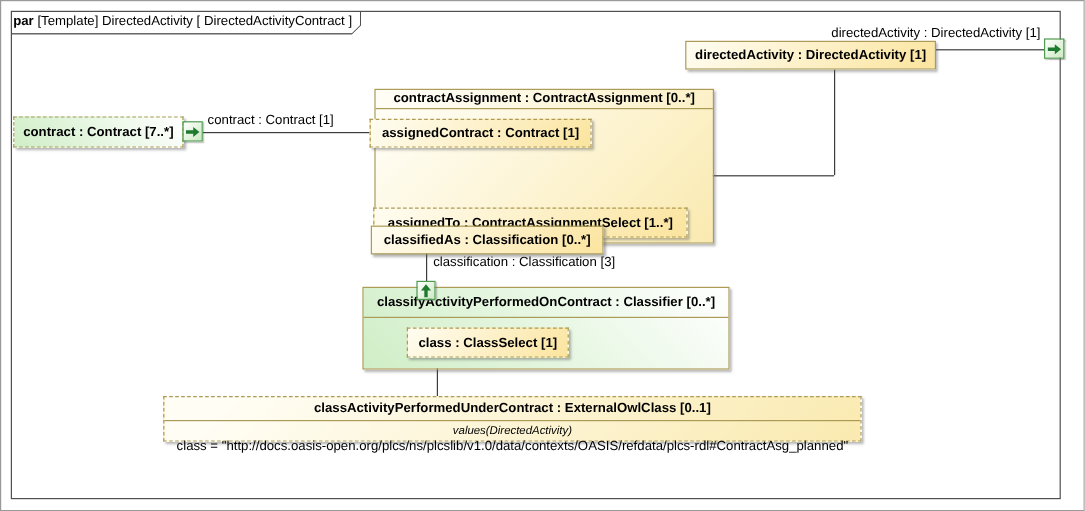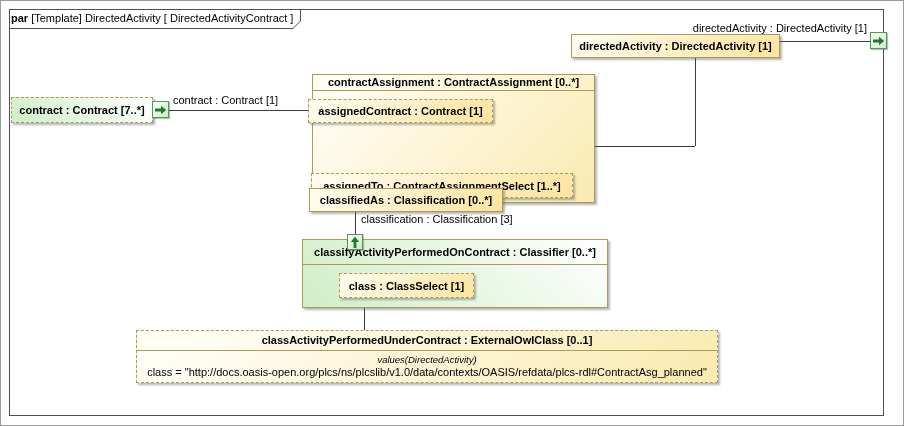--- a/index.html
+++ b/index.html
@@ -126,19 +126,19 @@
   </div>
   <div class="port" style="left:346px;top:233px;width:16px;height:16px;">
     <svg class="rot-up" width="12" height="10" viewBox="0 0 12 10">
       <polygon points="0,3.6 6,3.6 6,0.8 11.2,5 6,9.2 6,6.4 0,6.4" fill="#1e7a2e"></polygon>
     </svg>
   </div>
   <div class="node yellow dashed single" style="left:313px;top:272px;width:135px;height:25px;margin-left:25px;">
     <span>class : ClassSelect [1]</span>
   </div>
 
-  <div class="node paleyellow dashed" style="left:135px;top:329px;width:582px;height:53px;">
+  <div class="node paleyellow dashed" style="left:135px;top:329px;width:582px;height:38px;">
     <div class="title-row" style="height:20px;line-height:19px;">classActivityPerformedUnderContract : ExternalOwlClass [0..1]</div>
     <div class="body-row stereo">values(DirectedActivity)</div>
     <div class="body-row valueline">class = "http://docs.oasis-open.org/plcs/ns/plcslib/v1.0/data/contexts/OASIS/refdata/plcs-rdl#ContractAsg_planned"</div>
   </div>
 
 </div>
 
 </body></html>

